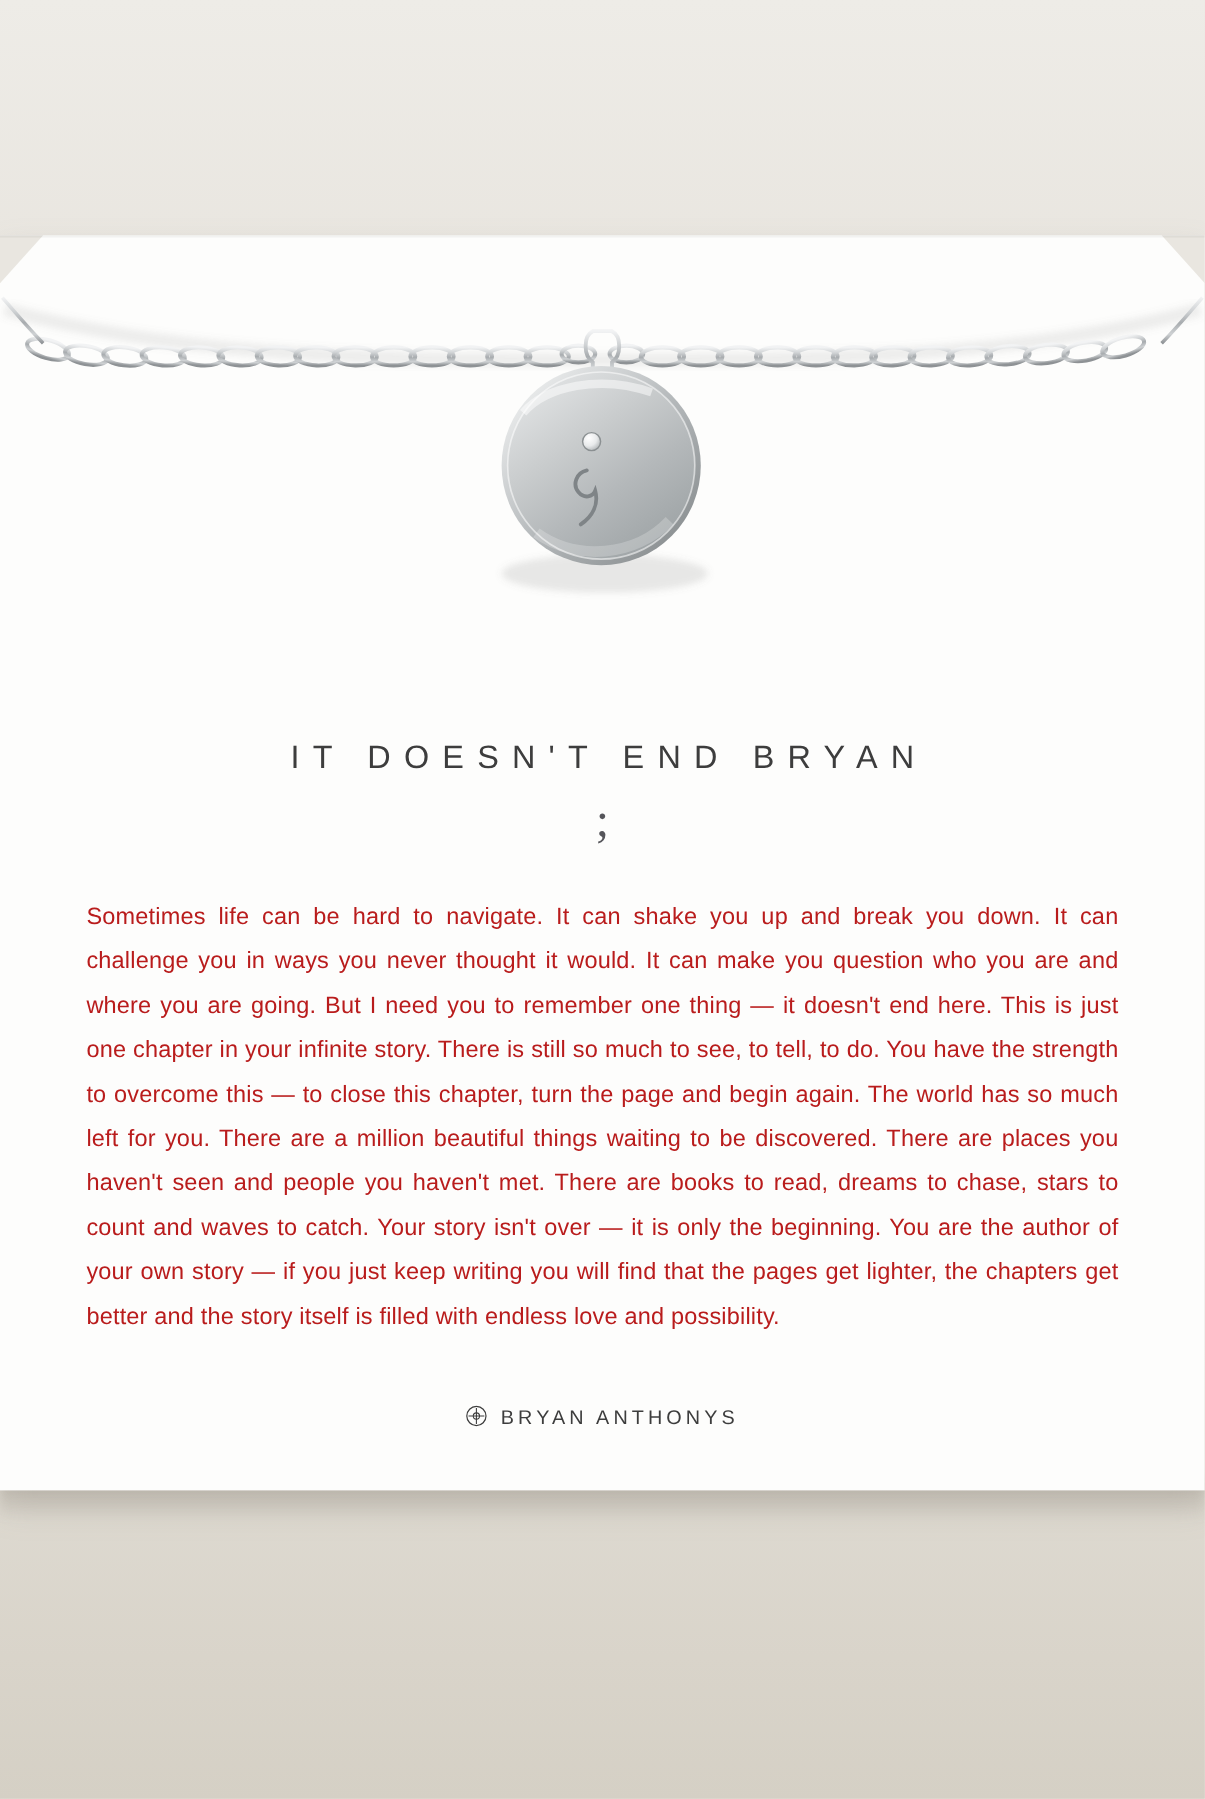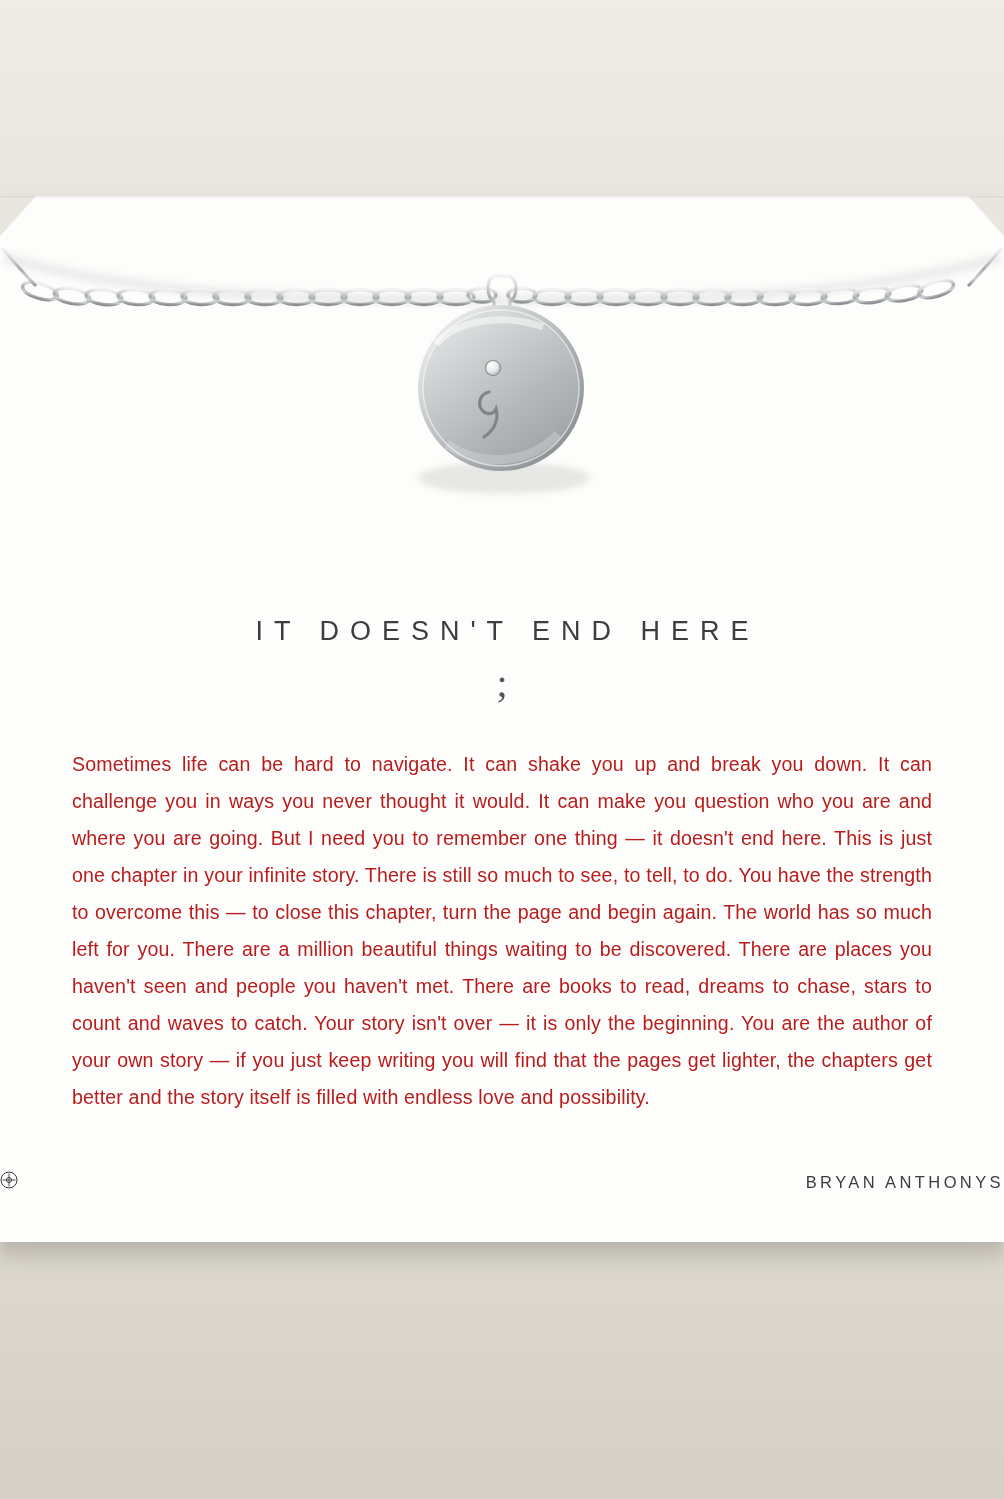--- a/index.html
+++ b/index.html
@@ -124,21 +124,21 @@
     text-align: justify;
     letter-spacing: 0.15px;
   }
   .brand {
     position: absolute;
     top: 975px;
     left: 0;
     width: 1004px;
     display: flex;
     align-items: center;
-    justify-content: space-between;
+    justify-content: center;
     gap: 11px;
   }
   .brand-name {
     font-family: "Liberation Sans", sans-serif;
     font-size: 16.5px;
     letter-spacing: 3.4px;
     color: #3d3d3d;
   }
   .brand-logo { display: block; }
 </style>
@@ -241,21 +241,21 @@
       <path d="M436 148 C 455 126, 500 116, 543 131" fill="none" stroke="rgba(255,255,255,0.5)" stroke-width="7"></path>
       <path d="M447 248 C 480 272, 530 268, 558 238" fill="none" stroke="rgba(255,255,255,0.22)" stroke-width="9"></path>
 
       <circle cx="493" cy="172" r="7.5" fill="url(#stoneG)" stroke="#8b9092" stroke-width="1.2"></circle>
       <path d="M489 196 C 480 198, 477 208, 482 214 C 487 220, 494 218, 496 213 C 499 224, 494 234, 484 241" fill="none" stroke="#7f8487" stroke-width="3.2" stroke-linecap="round"></path>
     </g>
   </svg>
 </div>
 
 <div class="content">
-  <div class="headline">IT DOESN'T END HERE</div>
+  <div class="headline">IT DOESN'T END BRYAN</div>
   <div class="semicolon-mark">;</div>
   <div class="body-copy">Sometimes life can be hard to navigate. It can shake you up and break you down. It can challenge you in ways you never thought it would. It can make you question who you are and where you are going. But I need you to remember one thing — it doesn't end here. This is just one chapter in your infinite story. There is still so much to see, to tell, to do. You have the strength to overcome this — to close this chapter, turn the page and begin again. The world has so much left for you. There are a million beautiful things waiting to be discovered. There are places you haven't seen and people you haven't met. There are books to read, dreams to chase, stars to count and waves to catch. Your story isn't over — it is only the beginning. You are the author of your own story — if you just keep writing you will find that the pages get lighter, the chapters get better and the story itself is filled with endless love and possibility.</div>
 
   <div class="brand">
     <span class="brand-logo">
       <svg width="18" height="18" viewBox="0 0 18 18" xmlns="http://www.w3.org/2000/svg">
         <circle cx="9" cy="9" r="8" fill="none" stroke="#3d3d3d" stroke-width="1"></circle>
         <path d="M9 2.4 L9 15.6 M2.4 9 L15.6 9" stroke="#3d3d3d" stroke-width="0.9"></path>
         <circle cx="9" cy="9" r="2.6" fill="none" stroke="#3d3d3d" stroke-width="0.9"></circle>
       </svg>

